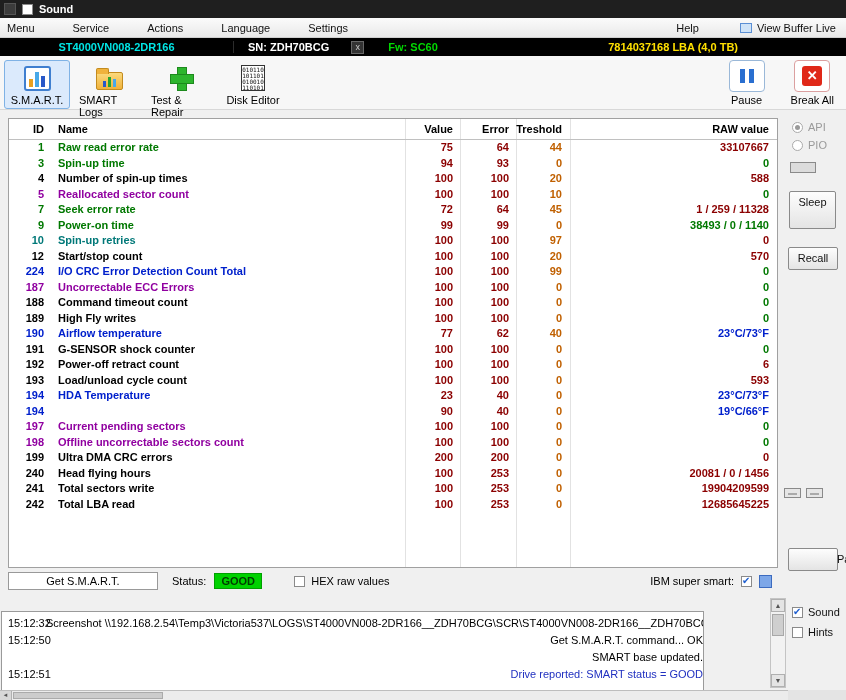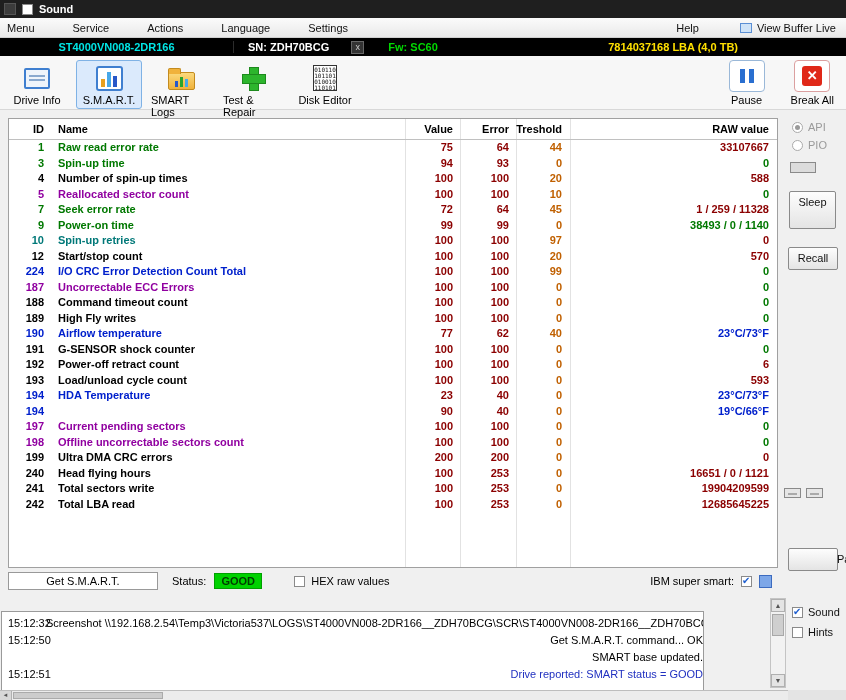--- a/index.html
+++ b/index.html
@@ -132,29 +132,20 @@
 
   <div class="drive-bar">
     <span class="db-model">ST4000VN008-2DR166</span>
     <span class="db-serial">SN: ZDH70BCG</span>
     <span class="db-x">x</span>
     <span class="db-fw">Fw: SC60</span>
     <span class="db-cap">7814037168 LBA (4,0 TB)</span>
   </div>
 
   <div class="toolbar">
-    <div class="tool-btn">
-      <span class="tool-icn">
-          <span class="icon-drive">
-            <i></i>
-            <i></i>
-          </span>
-        </span>
-      <span>Drive Info</span>
-    </div>
     <div class="tool-btn selected">
       <span class="tool-icn">
           <span class="icon-smart">
             <i class="s1"></i>
             <i class="s2"></i>
             <i class="s3"></i>
           </span>
         </span>
       <span>S.M.A.R.T.</span>
     </div>
@@ -381,21 +372,21 @@
           <span class="c-worst" style="color: rgb(139, 0, 0);">200</span>
           <span class="c-tres" style="color: rgb(192, 96, 0);">0</span>
           <span class="c-raw" style="color: rgb(139, 0, 0);">0</span>
         </div>
         <div class="trow">
           <span class="c-id" style="color: rgb(0, 0, 0);">240</span>
           <span class="c-name" style="color: rgb(0, 0, 0);">Head flying hours</span>
           <span class="c-value" style="color: rgb(139, 0, 0);">100</span>
           <span class="c-worst" style="color: rgb(139, 0, 0);">253</span>
           <span class="c-tres" style="color: rgb(192, 96, 0);">0</span>
-          <span class="c-raw" style="color: rgb(139, 0, 0);">16651 / 0 / 1121</span>
+          <span class="c-raw" style="color: rgb(139, 0, 0);">20081 / 0 / 1456</span>
         </div>
         <div class="trow">
           <span class="c-id" style="color: rgb(0, 0, 0);">241</span>
           <span class="c-name" style="color: rgb(0, 0, 0);">Total sectors write</span>
           <span class="c-value" style="color: rgb(139, 0, 0);">100</span>
           <span class="c-worst" style="color: rgb(139, 0, 0);">253</span>
           <span class="c-tres" style="color: rgb(192, 96, 0);">0</span>
           <span class="c-raw" style="color: rgb(139, 0, 0);">19904209599</span>
         </div>
         <div class="trow">

